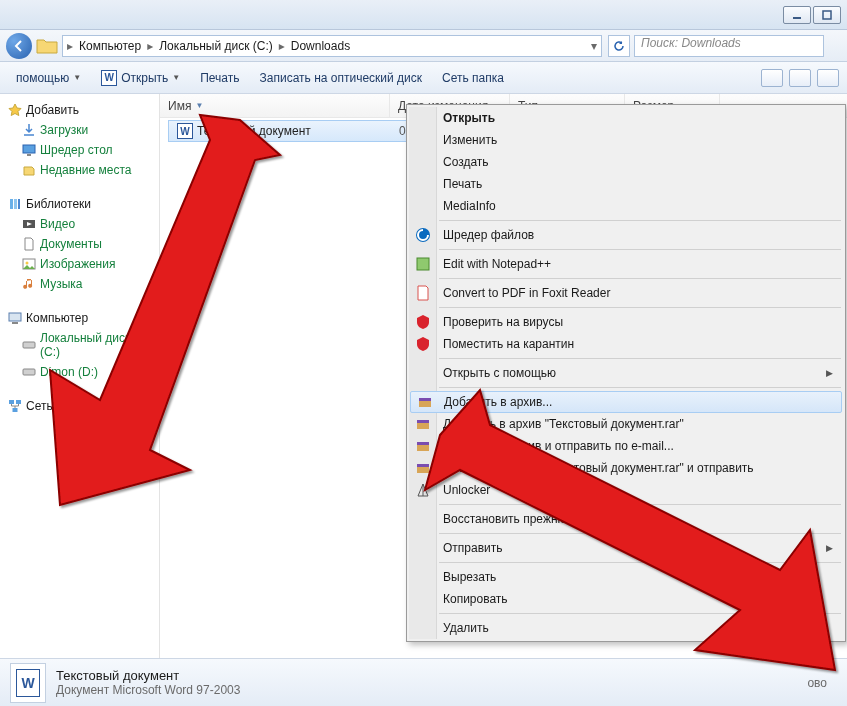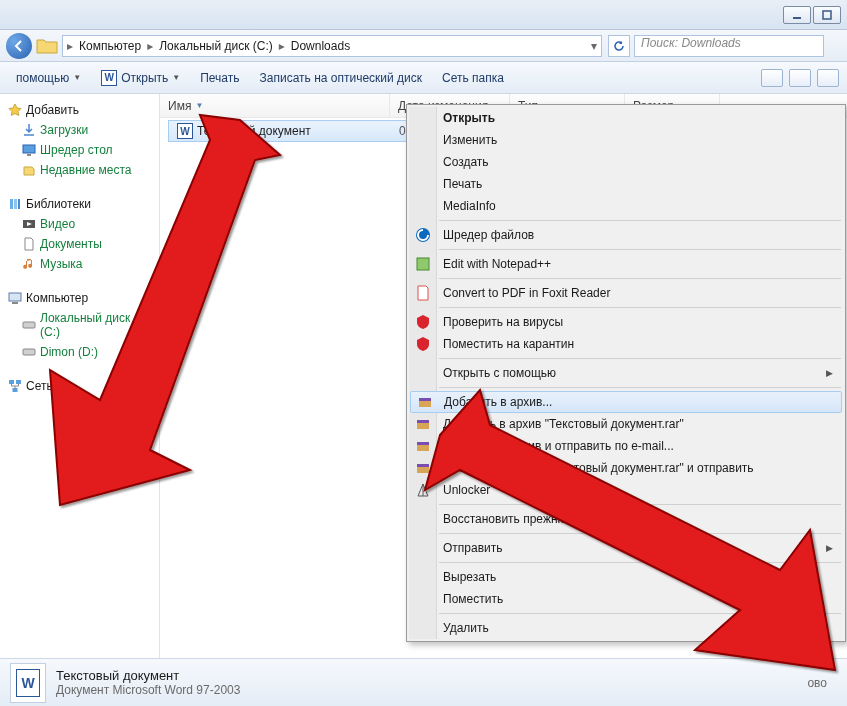--- a/index.html
+++ b/index.html
@@ -186,20 +186,28 @@
           <span>Видео</span>
         </div>
       <div class="sb-item">
           <svg viewBox="0 0 14 14">
             <path d="M3 1h6l2 2v10H3z" fill="#fff" stroke="#888"></path>
           </svg>
           <span>Документы</span>
         </div>
       <div class="sb-item">
           <svg viewBox="0 0 14 14">
+            <rect x="1" y="2" width="12" height="10" fill="#fff" stroke="#888"></rect>
+            <circle cx="5" cy="6" r="1.5" fill="#f7c948"></circle>
+            <path d="M1 12l4-4 3 3 2-2 3 3H1z" fill="#6ab04c"></path>
+          </svg>
+          <span>Изображения</span>
+        </div>
+      <div class="sb-item">
+          <svg viewBox="0 0 14 14">
             <path d="M5 2v7a2 2 0 1 1-1-1V4l6-1v5a2 2 0 1 1-1-1V2z" fill="#d97f3d"></path>
           </svg>
           <span>Музыка</span>
         </div>
     </div>
     <div class="sb-group">
       <div class="sb-head">
           <svg viewBox="0 0 14 14">
             <rect x="1" y="2" width="12" height="8" fill="#d8e4f0" stroke="#5a7fae"></rect>
             <rect x="4" y="11" width="6" height="2" fill="#888"></rect>
@@ -378,21 +386,21 @@
       <div class="sep"></div>
       <div class="mi">
           <span>Отправить</span>
           <span class="sub">▶</span>
         </div>
       <div class="sep"></div>
       <div class="mi">
           <span>Вырезать</span>
         </div>
       <div class="mi">
-          <span>Поместить</span>
+          <span>Копировать</span>
         </div>
       <div class="sep"></div>
       <div class="mi">
           <span>Удалить</span>
         </div>
     </div>
   </div>
 </div>
 
 <div class="details">

